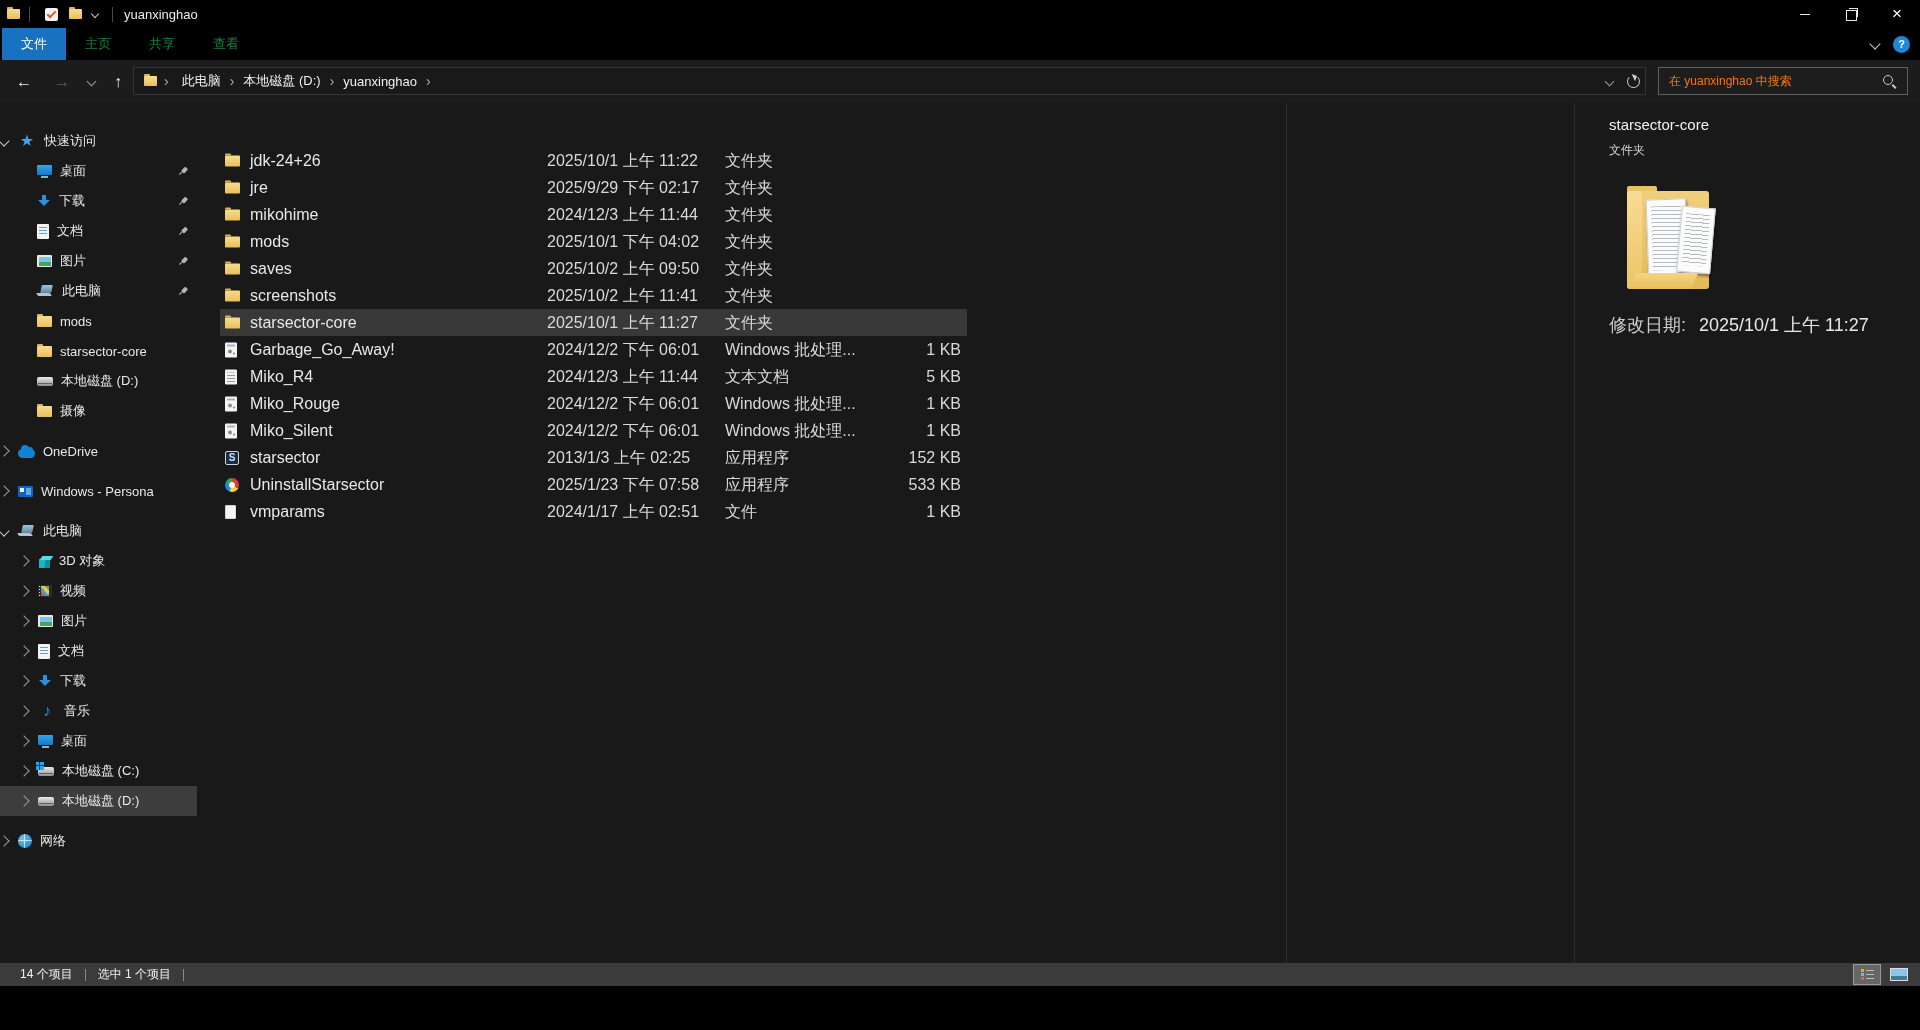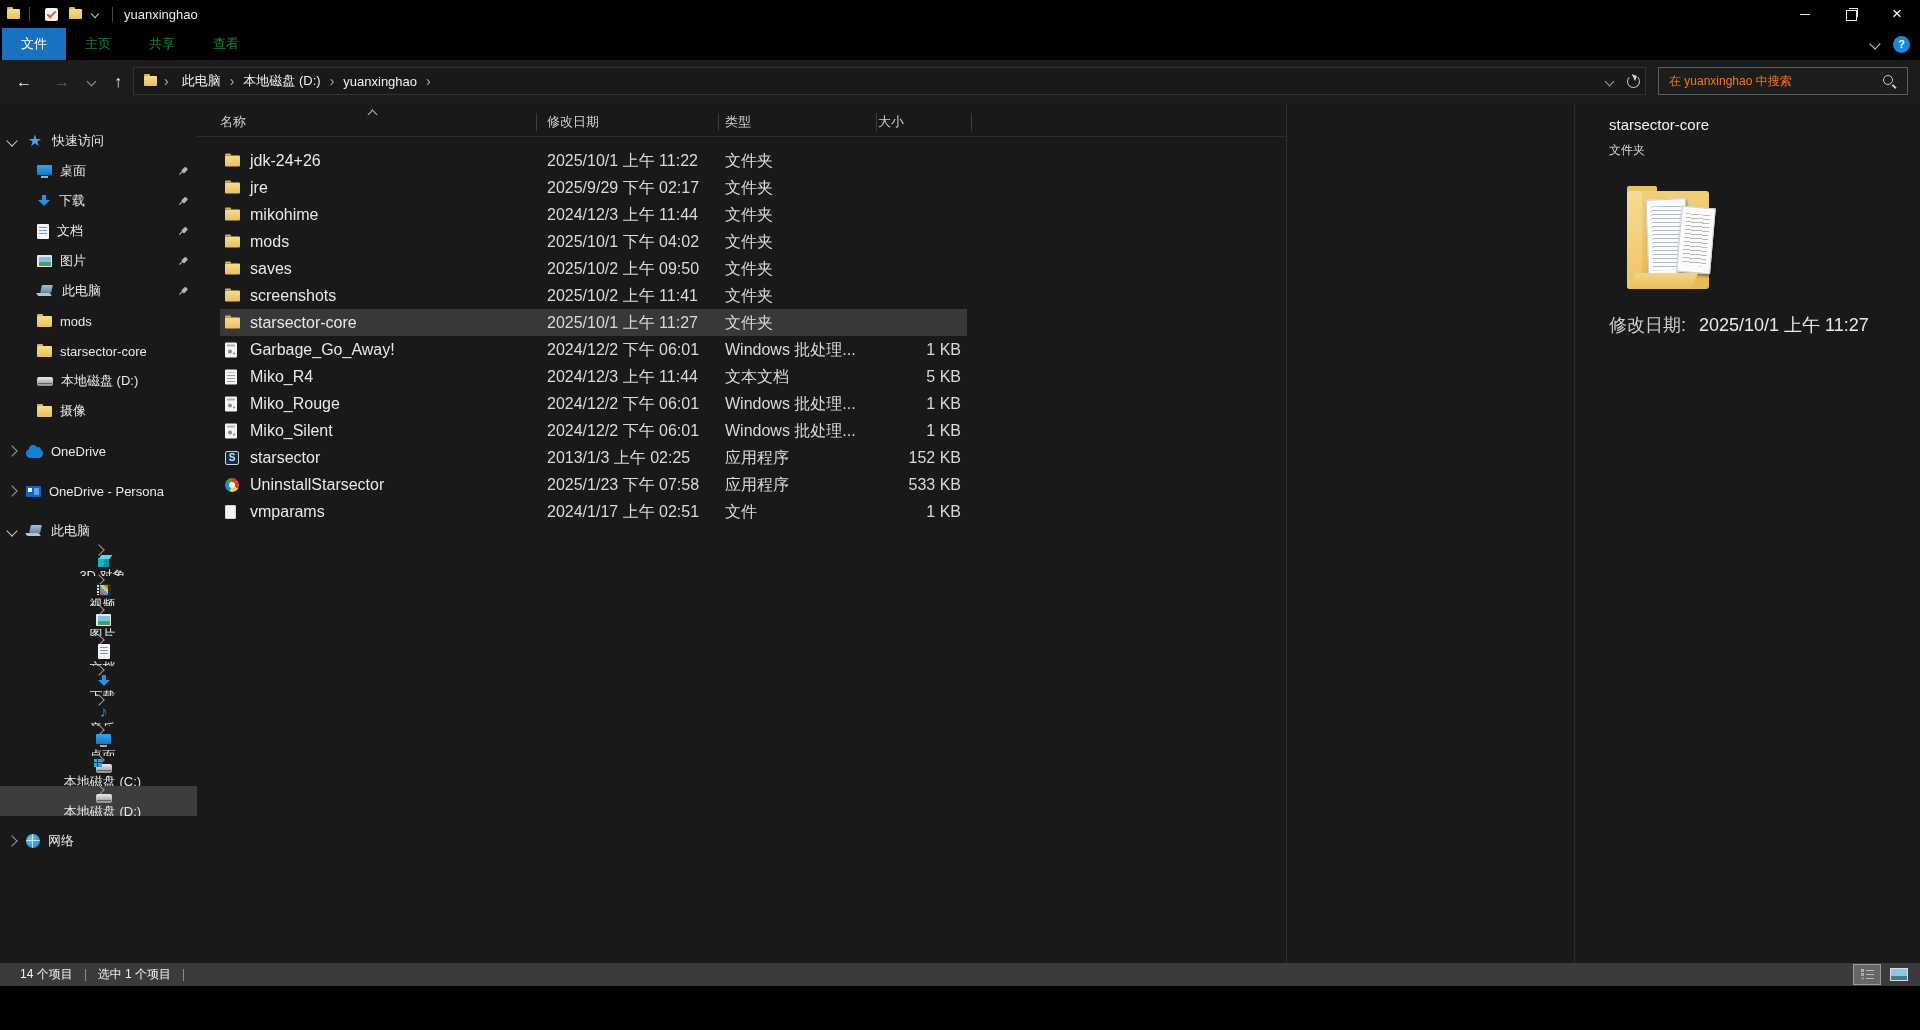--- a/index.html
+++ b/index.html
@@ -54,23 +54,23 @@
   .search-placeholder{flex:1;margin-left:10px;font-size:12px;color:#f97316;white-space:nowrap;overflow:hidden;}
   .search-icon{position:relative;width:15px;height:15px;margin-right:10px;flex:none;}
   .search-icon::before{content:"";position:absolute;left:1px;top:1px;width:8px;height:8px;border:1.5px solid #c8c8c8;border-radius:50%;}
   .search-icon::after{content:"";position:absolute;left:10.5px;top:10.5px;width:5px;height:1.5px;background:#c8c8c8;transform:rotate(45deg);transform-origin:0 0;}
 
   
   .sidebar{position:absolute;left:0;top:103px;width:197px;height:904px;background:#191919;padding-top:23px;box-sizing:border-box;overflow:hidden;}
   .tree-section{margin-bottom:10px;}
   .tree-item{height:30px;display:flex;align-items:center;font-size:13px;color:#e8e8e8;white-space:nowrap;}
   .tree-item.selected{background:#3d3d3d;}
-  .tree-item.lvl0{padding-left:8px;}
+  .tree-item.lvl0{padding-left:0;}
   .tree-item.lvl1{padding-left:37px;}
-  .tree-item.lvl2{flex-direction:column;}
+  .tree-item.lvl2{padding-left:20px;}
   .tree-item .chev{margin-right:0;}
   .tico{flex:none;margin-left:10px;display:inline-flex;align-items:center;justify-content:center;width:18px;}
   .tree-item.lvl1 .tico{margin-left:0;}
   .tlabel{margin-left:8px;overflow:hidden;text-overflow:clip;}
   .pin-icon{position:relative;width:11px;height:11px;margin-left:auto;margin-right:9px;transform:rotate(45deg);flex:none;}
   .pin-icon::before{content:"";position:absolute;left:3.5px;top:0;width:4px;height:6px;background:#b5b5b5;border-radius:1px;}
   .pin-icon::after{content:"";position:absolute;left:5px;top:6px;width:1px;height:4px;background:#b5b5b5;}
 
   
   .ic-folder{position:relative;width:15px;height:11px;background:linear-gradient(#f7dd8d,#e9bf5e);border-radius:1px;flex:none;}
@@ -301,21 +301,21 @@
           <div class="tree-item lvl0">
             <span class="chev chev-right"></span>
             <span class="tico ic-cloud"></span>
             <span class="tlabel">OneDrive</span>
           </div>
         </div>
         <div class="tree-section">
           <div class="tree-item lvl0">
             <span class="chev chev-right"></span>
             <span class="tico ic-onedrive-personal"></span>
-            <span class="tlabel">OneDrive - Persona</span>
+            <span class="tlabel">Windows - Persona</span>
           </div>
         </div>
         <div class="tree-section">
           <div class="tree-item lvl0">
             <span class="chev chev-down"></span>
             <span class="tico ic-computer"></span>
             <span class="tlabel">此电脑</span>
           </div>
           <div class="tree-item lvl2">
             <span class="chev chev-right"></span>
@@ -367,31 +367,20 @@
           <div class="tree-item lvl0">
             <span class="chev chev-right"></span>
             <span class="tico ic-network"></span>
             <span class="tlabel">网络</span>
           </div>
         </div>
       </div>
   </div>
 
   <div class="file-area">
-    <div class="list-header">
-      <span class="sort-caret"></span>
-      <span class="hcell h-name">名称</span>
-      <span class="hcell h-date">修改日期</span>
-      <span class="hcell h-type">类型</span>
-      <span class="hcell h-size">大小</span>
-      <span class="hdivider" style="left:339px;"></span>
-      <span class="hdivider" style="left:521px;"></span>
-      <span class="hdivider" style="left:679px;"></span>
-      <span class="hdivider" style="left:774px;"></span>
-    </div>
     <div class="vline"></div>
     <div class="rows">
         <div class="frow">
           <span class="fico ic-folder"></span>
           <span class="c-name">jdk-24+26</span>
           <span class="c-date">2025/10/1 上午 11:22</span>
           <span class="c-type">文件夹</span>
           <span class="c-size"></span>
         </div>
         <div class="frow">

